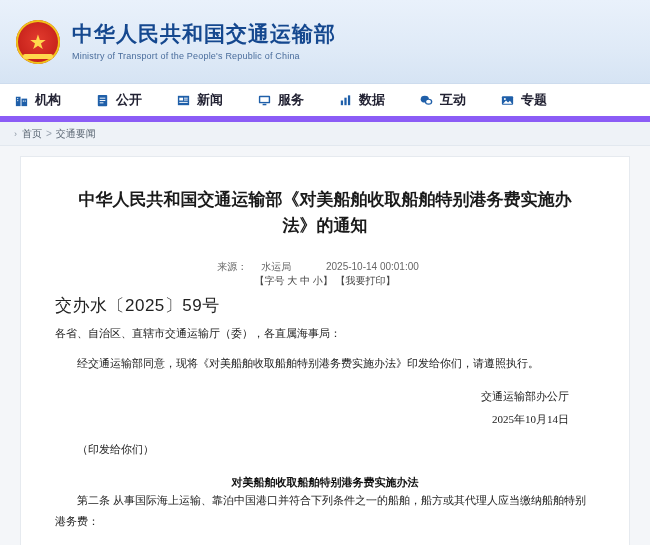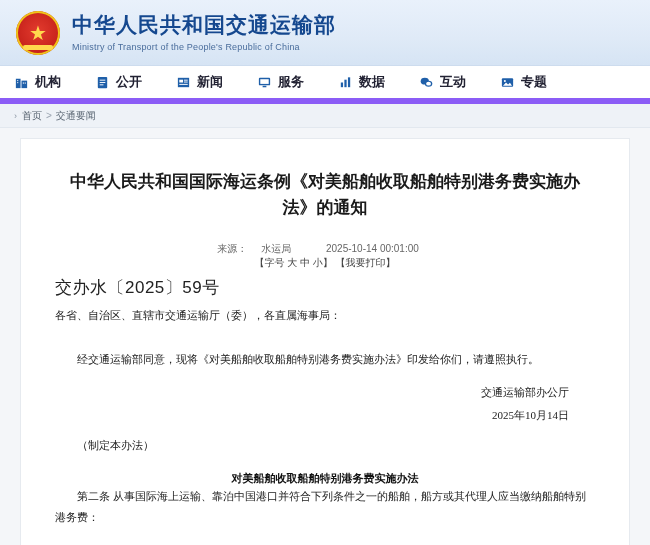--- a/index.html
+++ b/index.html
@@ -7,21 +7,21 @@
     margin: 0; padding: 0;
     width: 650px; height: 545px;
     background: #ffffff;
     font-family: "Liberation Sans", sans-serif;
     overflow: hidden;
   }
   .page { width: 650px; height: 545px; position: relative; background: #f4f6f9; }
 
   
   .header {
-    height: 66px;
+    height: 84px;
     background: linear-gradient(180deg, #e9f1fb 0%, #dfeaf7 60%, #d6e4f4 100%);
     display: flex; align-items: center;
     padding: 0 16px;
     position: relative;
     border-bottom: 1px solid #cddcee;
   }
   .emblem {
     width: 44px; height: 44px;
     border-radius: 50%;
     background: radial-gradient(circle at 50% 45%, #e23b2e 0%, #c8231c 65%, #9c140f 100%);
@@ -135,21 +135,21 @@
   .meta-left span { margin-right: 14px; }
   .meta-right { color: #444; }
   .meta-right .grp { white-space: nowrap; }
 
   .doc-no {
     font-size: 17px; color: #222;
     margin-top: 0; letter-spacing: 0.5px;
   }
   .para {
     font-size: 11px; color: #222; line-height: 1.9;
-    margin-top: 23px;
+    margin-top: 9px;
   }
   .para.indent { text-indent: 22px; }
   .para.tight { margin-top: 6px; }
   .sign {
     text-align: right; font-size: 11px; color: #222;
     line-height: 1.9; margin-top: 12px; padding-right: 26px; font-family: Liberation Serif, serif;
   }
   .note {
     font-size: 11px; color: #222; margin-top: 12px; padding-left: 22px;
   }
@@ -252,21 +252,21 @@
   </div>
 
   <div class="crumb">
     <span class="dot">›</span>
     <a href="#">首页</a>
     <span class="sep">&gt;</span>
     <a href="#">交通要闻</a>
   </div>
 
   <div class="card">
-    <div class="art-title">中华人民共和国国际海运条例《对美船舶收取船舶特别港务费实施办法》的通知</div>
+    <div class="art-title">中华人民共和国交通运输部《对美船舶收取船舶特别港务费实施办法》的通知</div>
 
     <div class="meta">
       <div class="meta-left">
         <span>来源：</span><span>水运局</span>
         <span style="margin-left:18px;">2025-10-14 00:01:00</span>
       </div>
       <div class="meta-right">
         <span class="grp">【字号 大 中 小】</span>
         <span class="grp">【我要打印】</span>
       </div>
@@ -274,21 +274,21 @@
 
     <div class="doc-no">交办水〔2025〕59号</div>
 
     <div class="para tight">各省、自治区、直辖市交通运输厅（委），各直属海事局：</div>
 
     <div class="para indent">经交通运输部同意，现将《对美船舶收取船舶特别港务费实施办法》印发给你们，请遵照执行。</div>
 
     <div class="sign">交通运输部办公厅</div>
     <div class="sign" style="margin-top:2px;">2025年10月14日</div>
 
-    <div class="note">（制定本办法）</div>
+    <div class="note">（印发给你们）</div>
 
     <div class="sub-title">对美船舶收取船舶特别港务费实施办法</div>
 
     <div class="item">第二条 从事国际海上运输、靠泊中国港口并符合下列条件之一的船舶，船方或其代理人应当缴纳船舶特别港务费：</div>
 
   </div>
 
 </div>
 
 </body></html>

